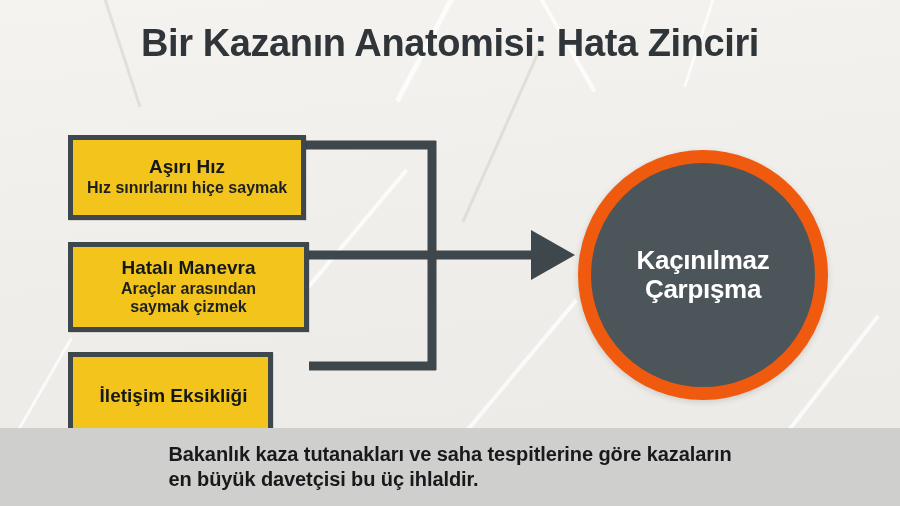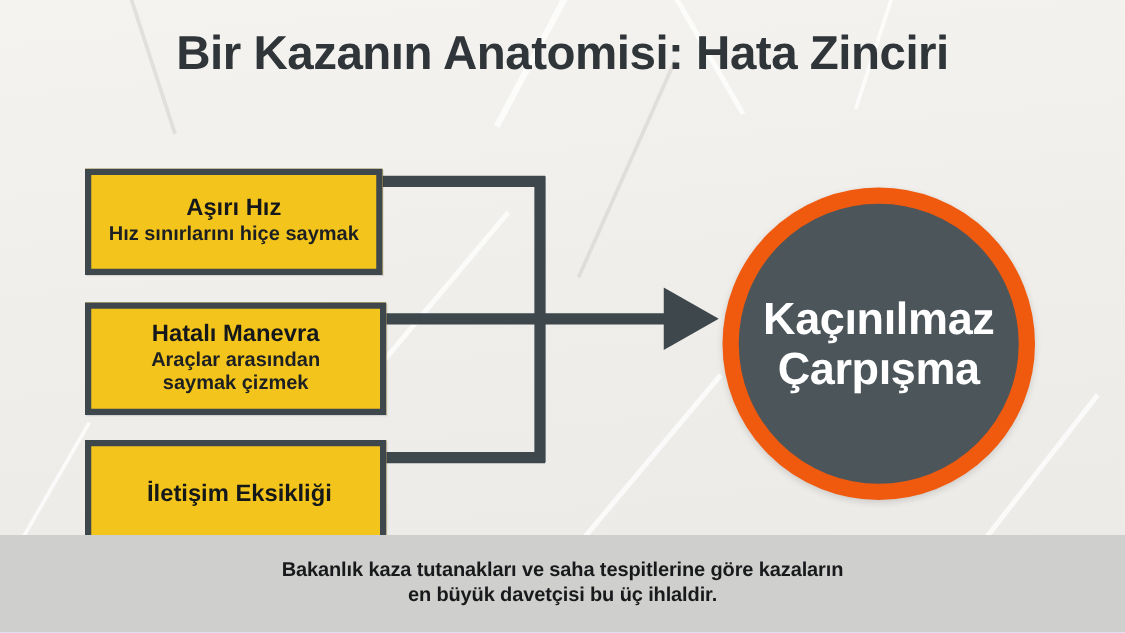--- a/index.html
+++ b/index.html
@@ -8,21 +8,21 @@
     background: #ffffff;
   }
   body {
     font-family: "Liberation Sans", sans-serif;
   }
   #infographic {
     position: relative;
     width: 900px;
     height: 506px;
     overflow: hidden;
-    background: #c4b5fd;
+    background: #fde047;
   }
   
   .bg-base {
     position: absolute;
     inset: 0;
     background: linear-gradient(175deg, #f4f3f0 0%, #eeedea 55%, #eceae7 100%);
   }
   .bg-streak {
     position: absolute;
     background: rgba(255,255,255,0.75);
@@ -69,21 +69,21 @@
   }
   .cause-desc {
     font-size: 16px;
     font-weight: bold;
     color: #1d2022;
     line-height: 1.14;
     white-space: pre-line;
   }
   #box-0 { left: 68px;  top: 103px; width: 238px; height: 85px; }
   #box-1 { left: 68px;  top: 210px; width: 241px; height: 90px; text-align: center; }
-  #box-2 { left: 68px;  top: 320px; width: 241px; height: 90px; padding-left: 12px; }
+  #box-2 { left: 68px;  top: 320px; width: 205px; height: 90px; padding-left: 12px; }
 
   
   .connector-svg {
     position: absolute;
     left: 0; top: 0;
     width: 900px; height: 506px;
     pointer-events: none;
   }
   
   .result-circle {
@@ -96,45 +96,45 @@
     border-radius: 50%;
     background: #4c565a;
     border: 13px solid #f05a0f;
     display: flex;
     align-items: center;
     justify-content: center;
     text-align: center;
     box-shadow: 0 2px 6px rgba(0,0,0,0.14);
   }
   .result-label {
-    font-size: 36px;
+    font-size: 26px;
     font-weight: bold;
     color: #ffffff;
     line-height: 1.1;
     letter-spacing: -0.3px;
     white-space: pre-line;
   }
   
   .caption-band {
     position: absolute;
     left: 0;
     top: 428px;
     width: 900px;
     height: 78px;
     background: #cfcfcd;
     display: flex;
     align-items: center;
     justify-content: center;
   }
   .caption-text {
-    font-size: 16px;
+    font-size: 20px;
     font-weight: bold;
     color: #17191a;
     line-height: 1.25;
-    text-align: center;
+    text-align: left;
     white-space: pre-line;
     letter-spacing: -0.1px;
   }
 </style>
 </head>
 <body>
 
 <div id="infographic">
 
   <div class="bg-base"></div>

